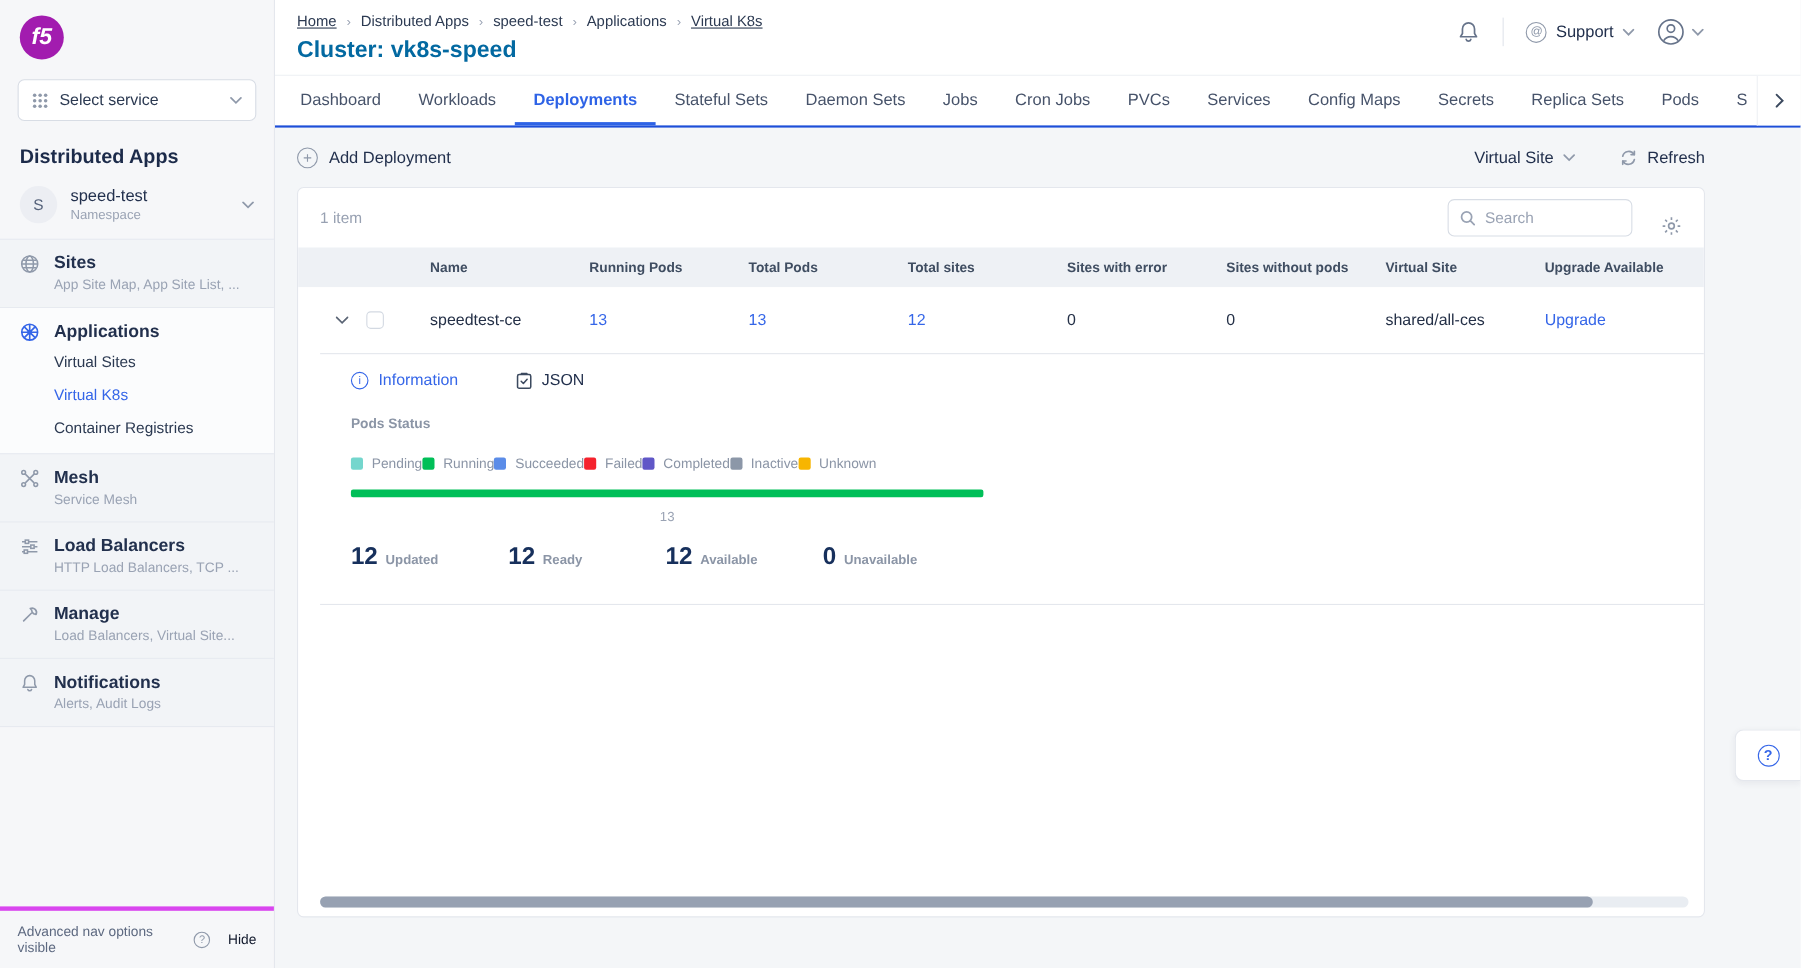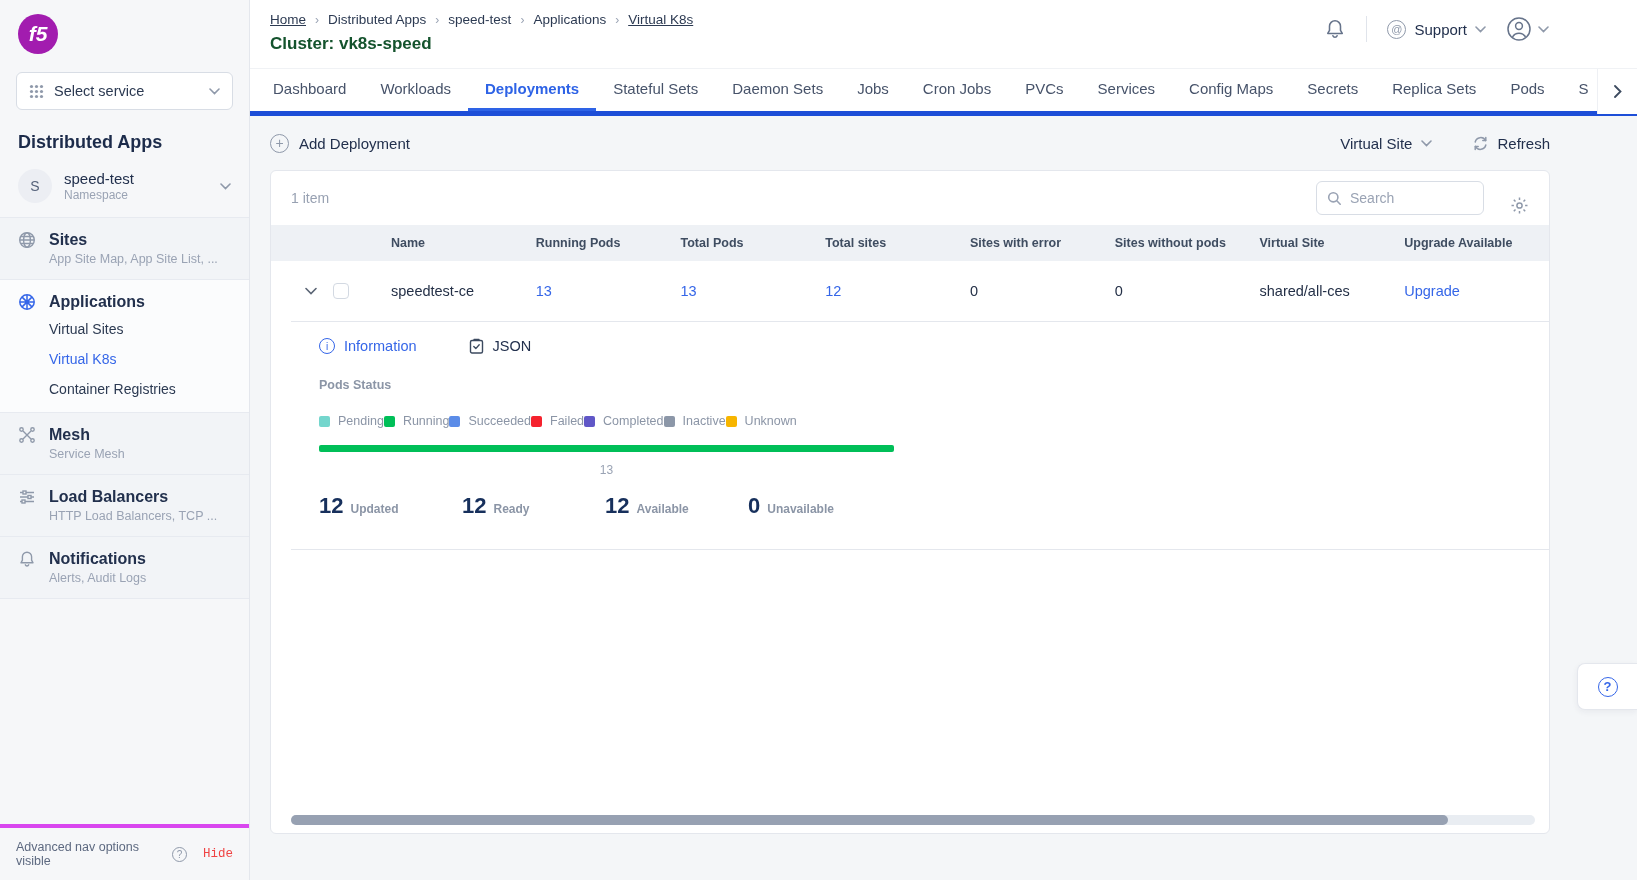--- a/index.html
+++ b/index.html
@@ -44,45 +44,45 @@
   .nav-sub { font-size:12.5px; color:#9aa3b4; margin:3px 0 0 31px; }
   .nav-items { margin:10px 0 2px 31px; display:flex; flex-direction:column; gap:14px; }
   .nav-item { font-size:14px; color:#2c3a52; cursor:pointer; }
   .nav-item.active { color:#3566e8; }
   .side-spacer { flex:1; border-top:1px solid #e7eaf0; }
   .side-footer {
     border-top:4px solid #d946ef; padding:12px 16px;
     font-size:12.5px; color:#5d6activity980; color:#5d6980;
     display:flex; align-items:center; gap:12px;
   }
-  .side-footer .hide-link { color:#ef4444; cursor:pointer; margin-left:4px;font-family:Liberation Mono, monospace; }
+  .side-footer .hide-link { color:#0f172a; cursor:pointer; margin-left:4px; }
   .qcircle {
     width:15px; height:15px; border:1px solid #8f99aa; border-radius:50%;
     font-size:10px; color:#8f99aa; display:inline-flex; align-items:center; justify-content:center; flex:none;
   }
 
   
   .main { position:absolute; left:250px; top:0; right:0; height:880px; }
   .topbar { background:#fff; height:68px; padding:12px 0 0 20px; position:relative; }
   .breadcrumb { display:flex; align-items:center; gap:9px; font-size:13.5px; color:#2c3a52; }
   .crumb { cursor:pointer; }
   .crumb.u { text-decoration:underline; }
   .crumb-sep { color:#9aa3b4; font-size:12px; }
-  .page-title { font-size:17px; font-weight:600; color:#14532d; margin-top:7px; }
+  .page-title { font-size:21px; font-weight:600; color:#0369a1; margin-top:7px; }
   .top-right { position:absolute; right:88px; top:16px; display:flex; align-items:center; gap:20px; }
   .top-divider { width:1px; height:26px; background:#e0e4eb; }
   .support { display:flex; align-items:center; gap:8px; cursor:pointer; font-size:15px; color:#22304d; }
   .at-circle {
     width:19px; height:19px; border:1.5px solid #8f99aa; border-radius:50%;
     font-size:11px; color:#8f99aa; display:flex; align-items:center; justify-content:center;
   }
   .account { display:flex; align-items:center; gap:6px; cursor:pointer; }
 
   .tabs-bar {
-    background:#fff; height:48px; border-top:1px solid #f0f2f5; border-bottom:5px solid #1d4ed8;
+    background:#fff; height:48px; border-top:1px solid #f0f2f5; border-bottom:2px solid #1d4ed8;
     display:flex; align-items:stretch; padding-left:6px; position:relative;
   }
   .tab {
     padding:0 17px; display:flex; align-items:center; font-size:15px; color:#47536a;
     cursor:pointer; border-bottom:3px solid transparent; white-space:nowrap;
   }
   .tab.active { color:#2e63e6; font-weight:700; border-bottom-color:#2e63e6; }
   .tab.truncated { padding-right:0; width:26px; overflow:hidden; color:#47536a; }
   .tabs-more {
     position:absolute; right:0; top:0; width:40px; height:45px; background:#fff;
@@ -270,20 +270,32 @@
           <rect x="5" y="3" width="3" height="3" fill="#f6f7f9"></rect>
           <rect x="10" y="7.5" width="3" height="3" fill="#f6f7f9"></rect>
           <rect x="4" y="12" width="3" height="3" fill="#f6f7f9"></rect>
         </svg>
       </span>
       <span class="nav-label">Load Balancers</span>
     </div>
     <div class="nav-sub">HTTP Load Balancers, TCP ...</div>
   </div>
 
+  <div class="nav-group">
+    <div class="nav-head">
+      <span>
+        <svg width="18" height="18" viewBox="0 0 18 18" fill="none" stroke="#8f99aa" stroke-width="1.5">
+          <path d="M10.5 7.5L3.5 14.5" stroke-linecap="round"></path>
+          <path d="M9.5 3.2a4 4 0 0 1 5.3 5.3l-2.3-.6-1.2-1.2-.6-2.3z" stroke-linejoin="round"></path>
+        </svg>
+      </span>
+      <span class="nav-label">Manage</span>
+    </div>
+    <div class="nav-sub">Load Balancers, Virtual Site...</div>
+  </div>
 
   <div class="nav-group">
     <div class="nav-head">
       <span>
         <svg width="18" height="18" viewBox="0 0 18 18" fill="none" stroke="#8f99aa" stroke-width="1.4" stroke-linejoin="round">
           <path d="M9 2.2a4.6 4.6 0 0 0-4.6 4.6v3.4L3 12.8h12l-1.4-2.6V6.8A4.6 4.6 0 0 0 9 2.2z"></path>
           <path d="M7.3 14.8a1.8 1.8 0 0 0 3.4 0" stroke-linecap="round"></path>
         </svg>
       </span>
       <span class="nav-label">Notifications</span>

